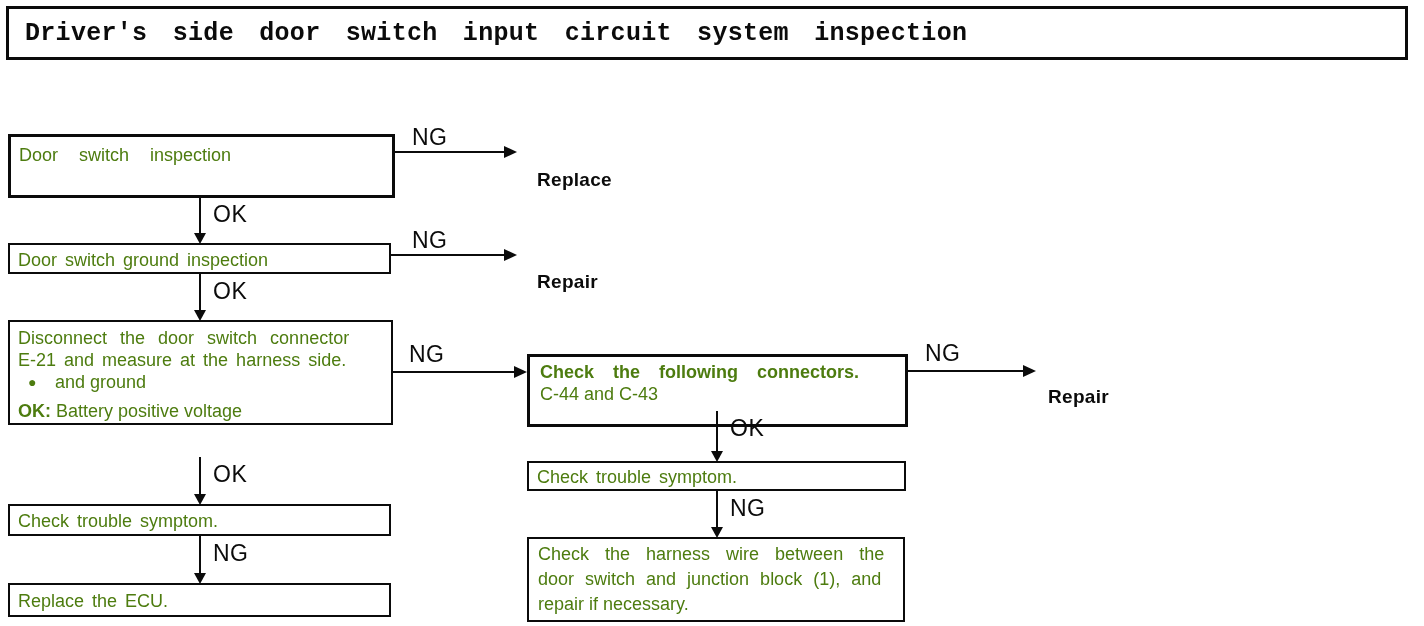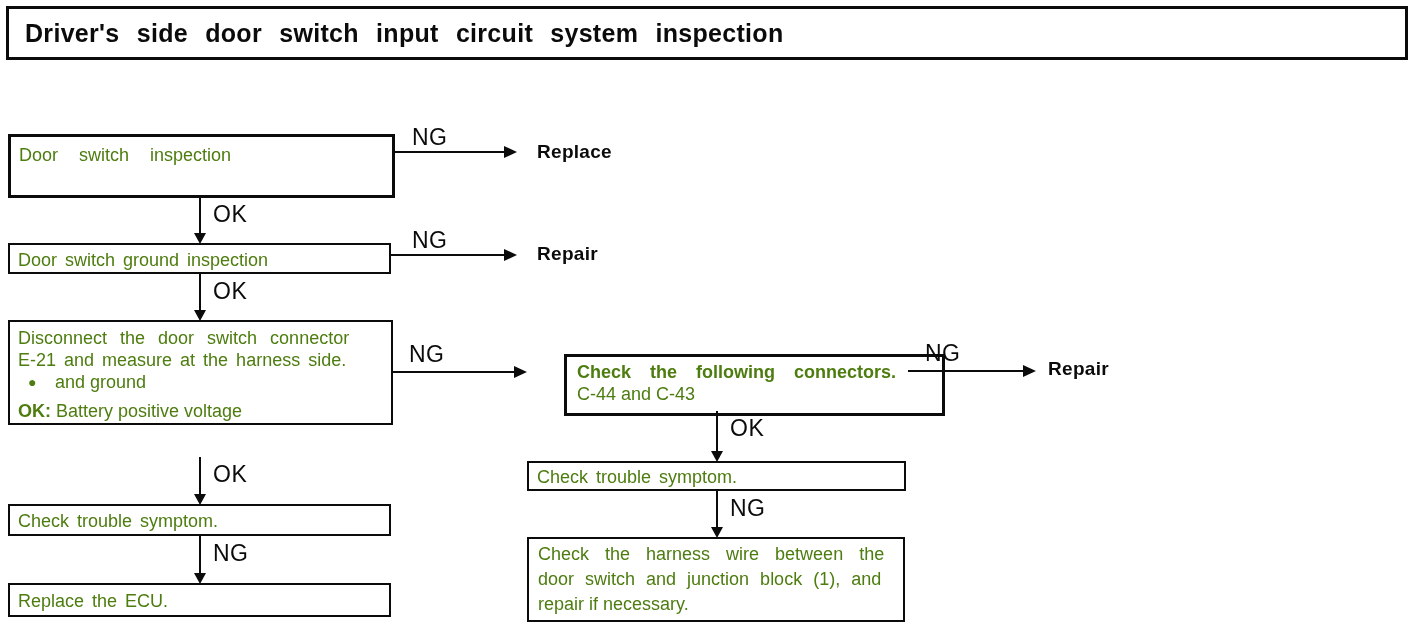--- a/index.html
+++ b/index.html
@@ -3,21 +3,21 @@
 <meta charset="utf-8">
 <style>
   * { margin:0; padding:0; box-sizing:border-box; }
   html,body { background:#ffffff; }
   .canvas {
     position:relative; width:1424px; height:626px; background:#ffffff;
     font-family:"Liberation Sans", sans-serif; color:#0b0b0b; overflow:hidden;
   }
   .title-box {
     position:absolute; left:6px; top:6px; width:1402px; height:54px;
-    border:3px solid #0b0b0b; background:#fff;
+    border:3px solid #0b0b0b; background:#fff;font-family:Liberation Mono, monospace;
   }
   .title-text {
     font-size:25px; font-weight:bold; padding:10px 0 0 16px;
     word-spacing:10px; letter-spacing:0.3px; white-space:nowrap;
   }
   .fbox {
     position:absolute; border:2px solid #0b0b0b; background:#fff;
     font-size:18px; line-height:22px; padding:3px 8px; color:#4d7c0f;
   }
   .thick { border-width:3px; }
@@ -37,21 +37,21 @@
   .va .vl { position:absolute; left:5px; top:0; bottom:8px; width:2px; background:#0b0b0b; }
   .va .vh { position:absolute; left:0; bottom:0; width:0; height:0;
             border-left:6px solid transparent; border-right:6px solid transparent;
             border-top:11px solid #0b0b0b; }
   .ha { position:absolute; height:12px; }
   .ha .hl { position:absolute; top:5px; left:0; right:10px; height:2px; background:#0b0b0b; }
   .ha .hh { position:absolute; right:0; top:0; width:0; height:0;
             border-top:6px solid transparent; border-bottom:6px solid transparent;
             border-left:13px solid #0b0b0b; }
   .lbl { position:absolute; font-size:23px; letter-spacing:0.5px; white-space:nowrap;text-align:center; }
-  .term { position:absolute; font-size:19px; font-weight:bold; letter-spacing:0.3px; white-space:nowrap; }
+  .term { position:absolute; font-size:19px; font-weight:bold; letter-spacing:0.3px; white-space:nowrap;margin-top:28px; }
 </style>
 </head>
 <body>
 
 <div class="canvas">
 
   <div class="title-box">
     <div class="title-text">Driver's side door switch input circuit system inspection</div>
   </div>
 
@@ -77,21 +77,21 @@
   </div>
 
   <div class="fbox" style="left:8px; top:504px; width:383px; height:32px; padding-top:4px;">
     <div class="line ws3">Check trouble symptom.</div>
   </div>
 
   <div class="fbox" style="left:8px; top:583px; width:383px; height:34px; padding-top:5px;">
     <div class="line ws3">Replace the ECU.</div>
   </div>
 
-  <div class="fbox thick" style="left:527px; top:354px; width:381px; height:62px; padding-top:4px; padding-left:10px;margin-left:37px;">
+  <div class="fbox thick" style="left:527px; top:354px; width:381px; height:73px; padding-top:4px; padding-left:10px;">
     <div class="line b ws14">Check the following connectors.</div>
     <div class="line">C-44 and C-43</div>
   </div>
 
   <div class="fbox" style="left:527px; top:461px; width:379px; height:30px; padding-top:3px;">
     <div class="line ws3">Check trouble symptom.</div>
   </div>
 
   <div class="fbox r3" style="left:527px; top:537px; width:378px; height:85px; padding-left:9px;">
     <div class="line ws11">Check the harness wire between the</div>

